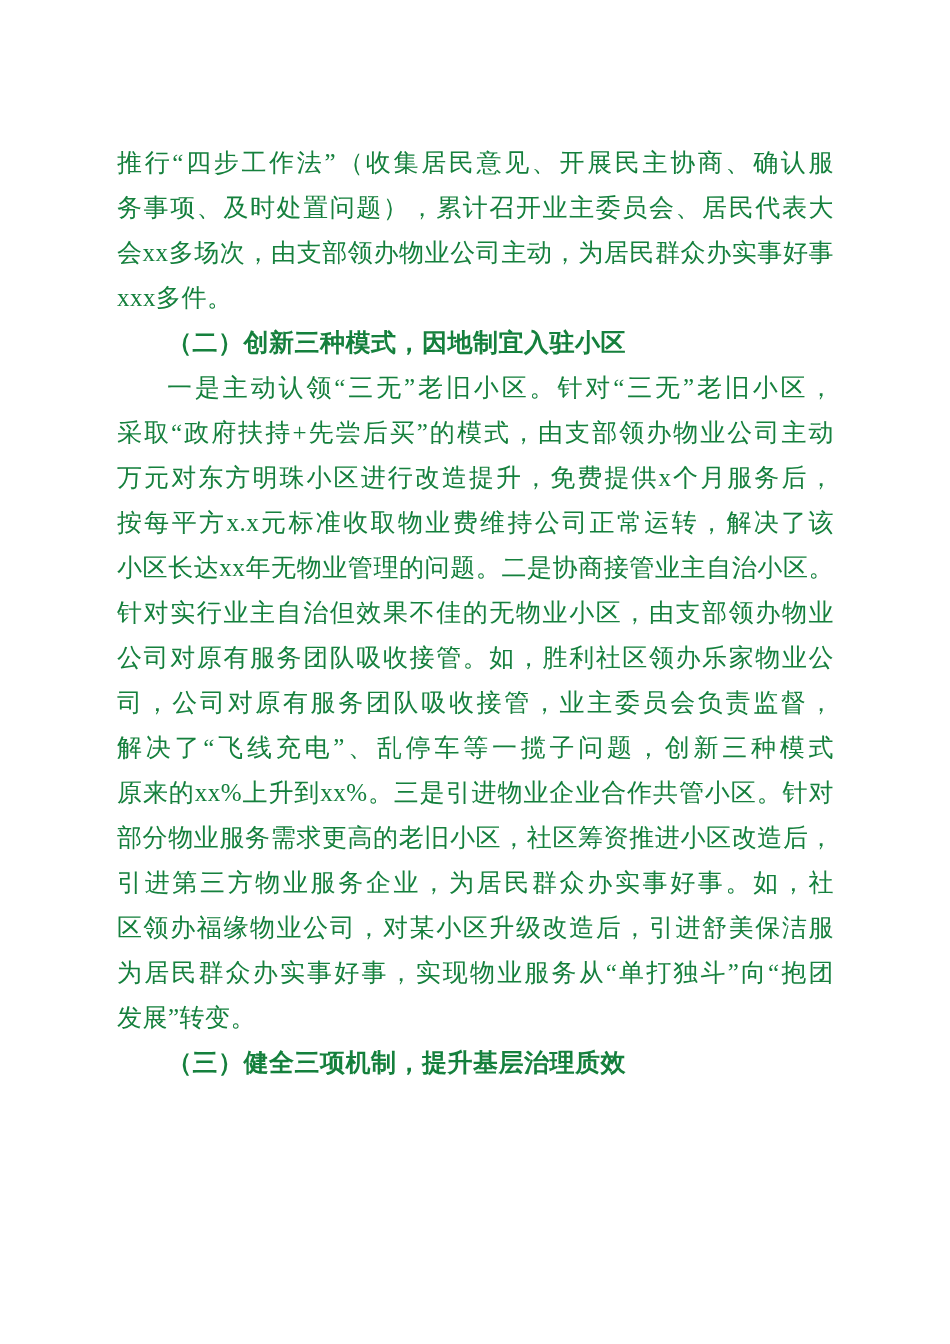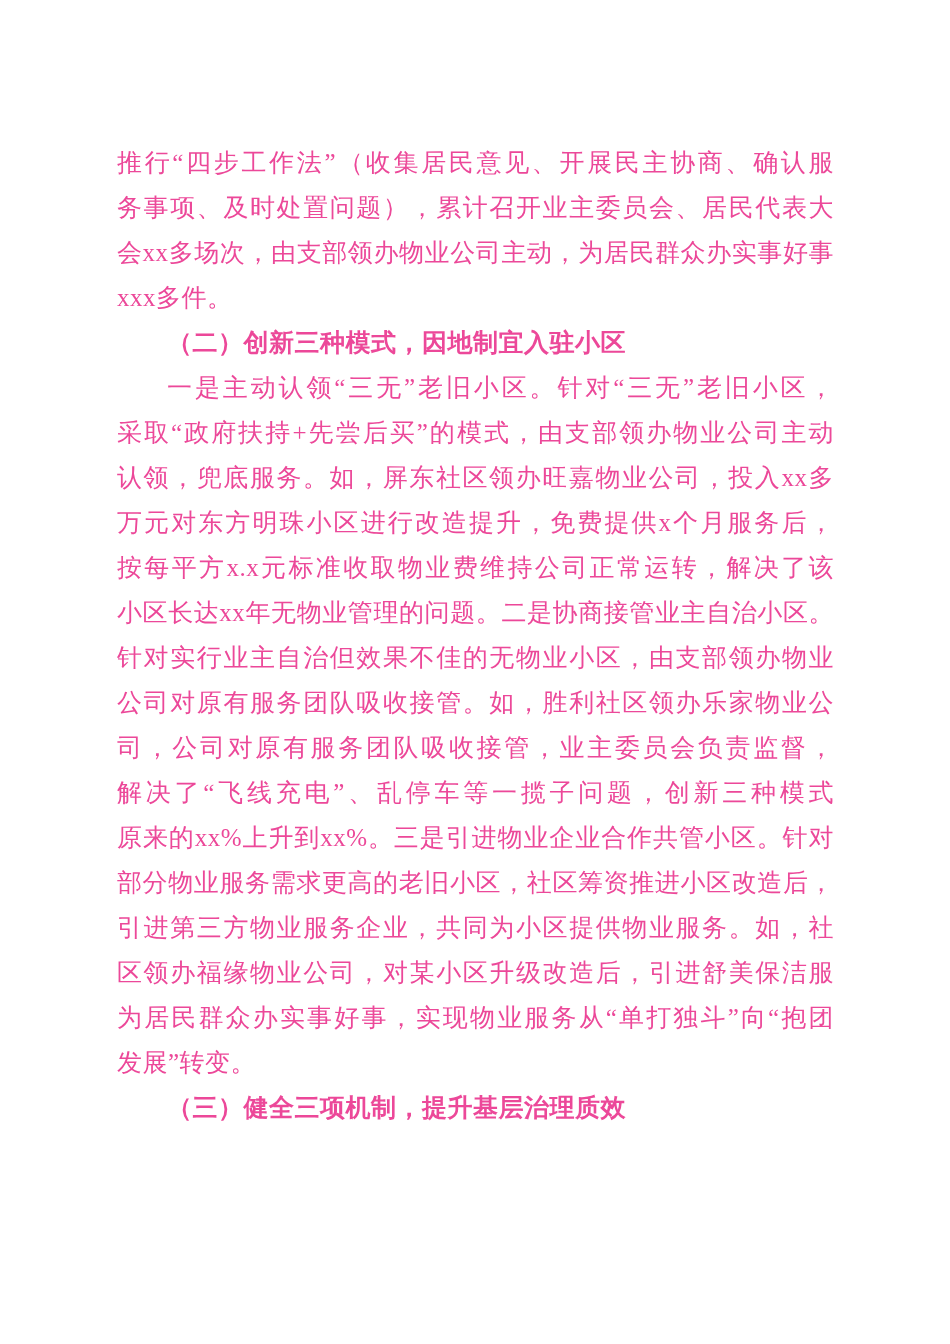--- a/index.html
+++ b/index.html
@@ -21,21 +21,21 @@
     left: 117px;
     top: 140px;
     width: 717px;
   }
   .line {
     height: 45px;
     line-height: 45px;
     font-size: 25px;
     letter-spacing: 0.5px;
     white-space: normal;
-    color: #ec4899;
+    color: #15803d;
   }
   .line.justify {
     text-align: justify;
     text-align-last: justify;
   }
   .line.indent {
     text-indent: 2em;
   }
   .line.heading {
     font-weight: bold;
@@ -46,29 +46,28 @@
 
 <div class="page" style="background: rgb(255, 255, 255); color: rgb(0, 0, 0);">
   <div class="text-block">
       <div class="line justify">推行“四步工作法”（收集居民意见、开展民主协商、确认服</div>
       <div class="line justify">务事项、及时处置问题），累计召开业主委员会、居民代表大</div>
       <div class="line justify">会xx多场次，由支部领办物业公司主动，为居民群众办实事好事</div>
       <div class="line">xxx多件。</div>
       <div class="line heading indent">（二）创新三种模式，因地制宜入驻小区</div>
       <div class="line indent justify">一是主动认领“三无”老旧小区。针对“三无”老旧小区，</div>
       <div class="line justify">采取“政府扶持+先尝后买”的模式，由支部领办物业公司主动</div>
-      <div class="line justify">认领，兜底服务。如，屏东社区领办旺嘉物业公司，投入xx多</div>
       <div class="line justify">万元对东方明珠小区进行改造提升，免费提供x个月服务后，</div>
       <div class="line justify">按每平方x.x元标准收取物业费维持公司正常运转，解决了该</div>
       <div class="line justify">小区长达xx年无物业管理的问题。二是协商接管业主自治小区。</div>
       <div class="line justify">针对实行业主自治但效果不佳的无物业小区，由支部领办物业</div>
       <div class="line justify">公司对原有服务团队吸收接管。如，胜利社区领办乐家物业公</div>
       <div class="line justify">司，公司对原有服务团队吸收接管，业主委员会负责监督，</div>
       <div class="line justify">解决了“飞线充电”、乱停车等一揽子问题，创新三种模式</div>
       <div class="line justify">原来的xx%上升到xx%。三是引进物业企业合作共管小区。针对</div>
       <div class="line justify">部分物业服务需求更高的老旧小区，社区筹资推进小区改造后，</div>
-      <div class="line justify">引进第三方物业服务企业，共同为小区提供物业服务。如，社</div>
+      <div class="line justify">引进第三方物业服务企业，为居民群众办实事好事。如，社</div>
       <div class="line justify">区领办福缘物业公司，对某小区升级改造后，引进舒美保洁服</div>
       <div class="line justify">为居民群众办实事好事，实现物业服务从“单打独斗”向“抱团</div>
       <div class="line">发展”转变。</div>
       <div class="line heading indent">（三）健全三项机制，提升基层治理质效</div>
     </div>
 </div>
 
 </body></html>

